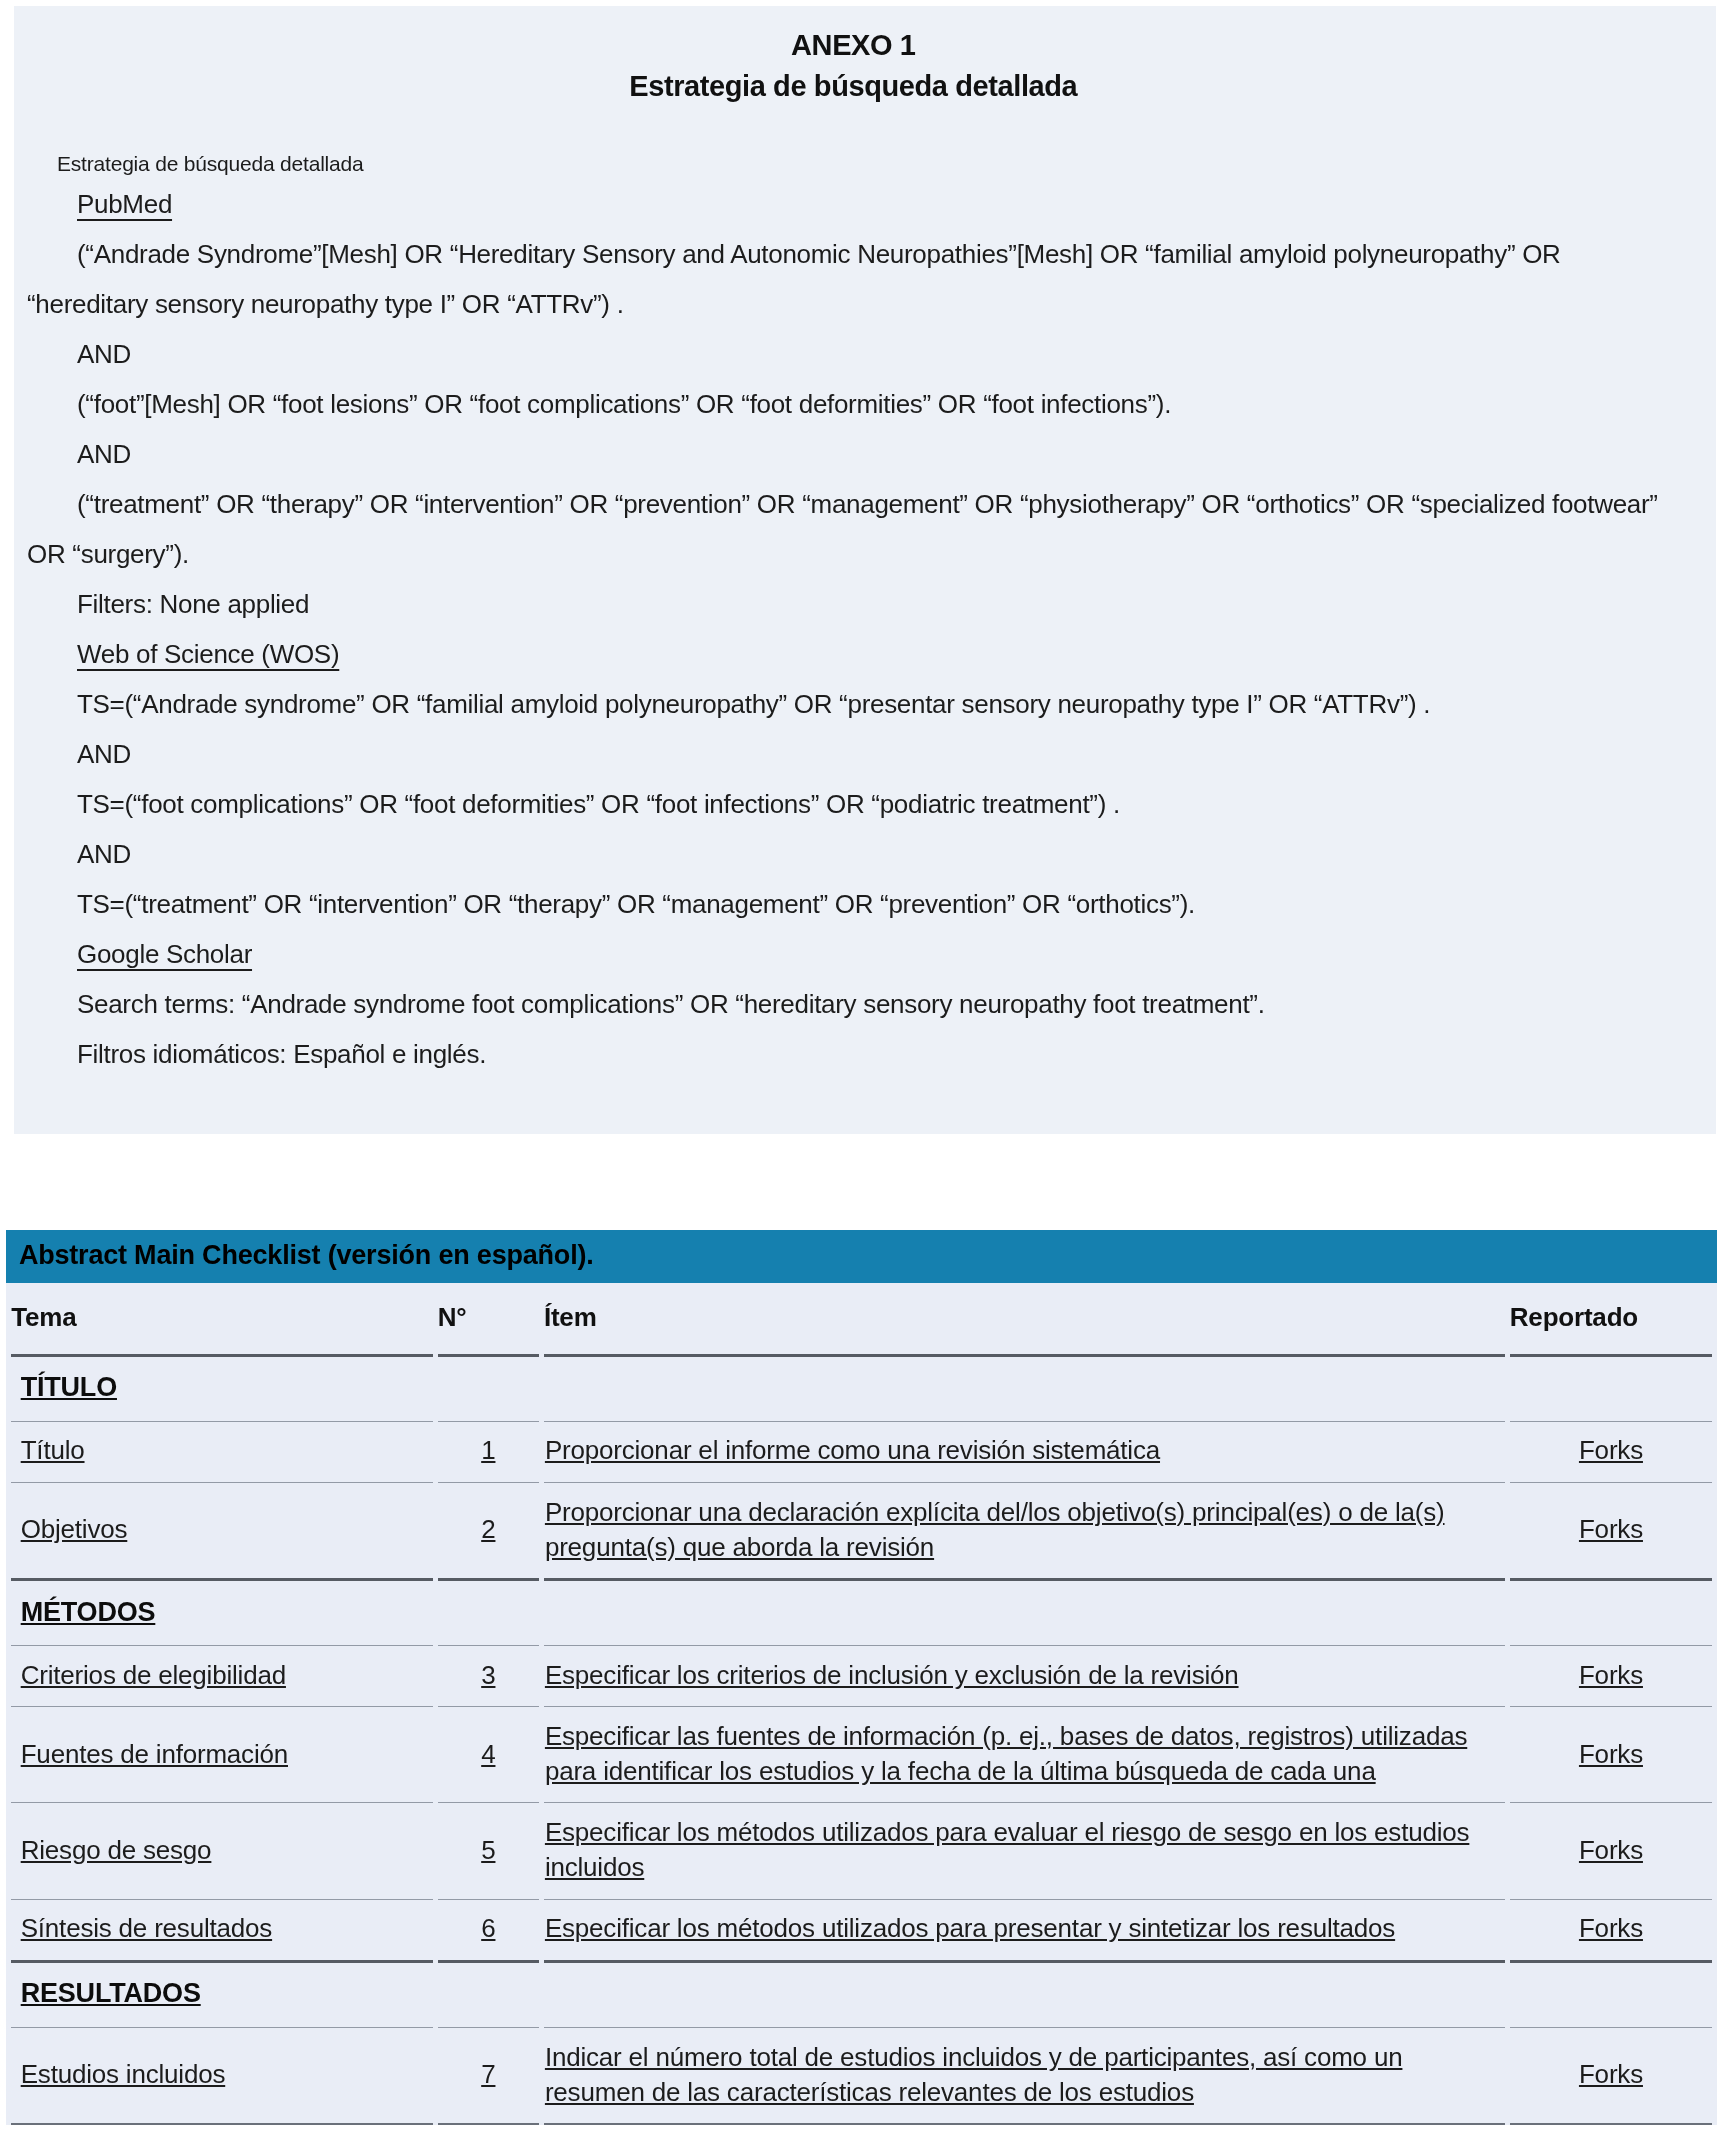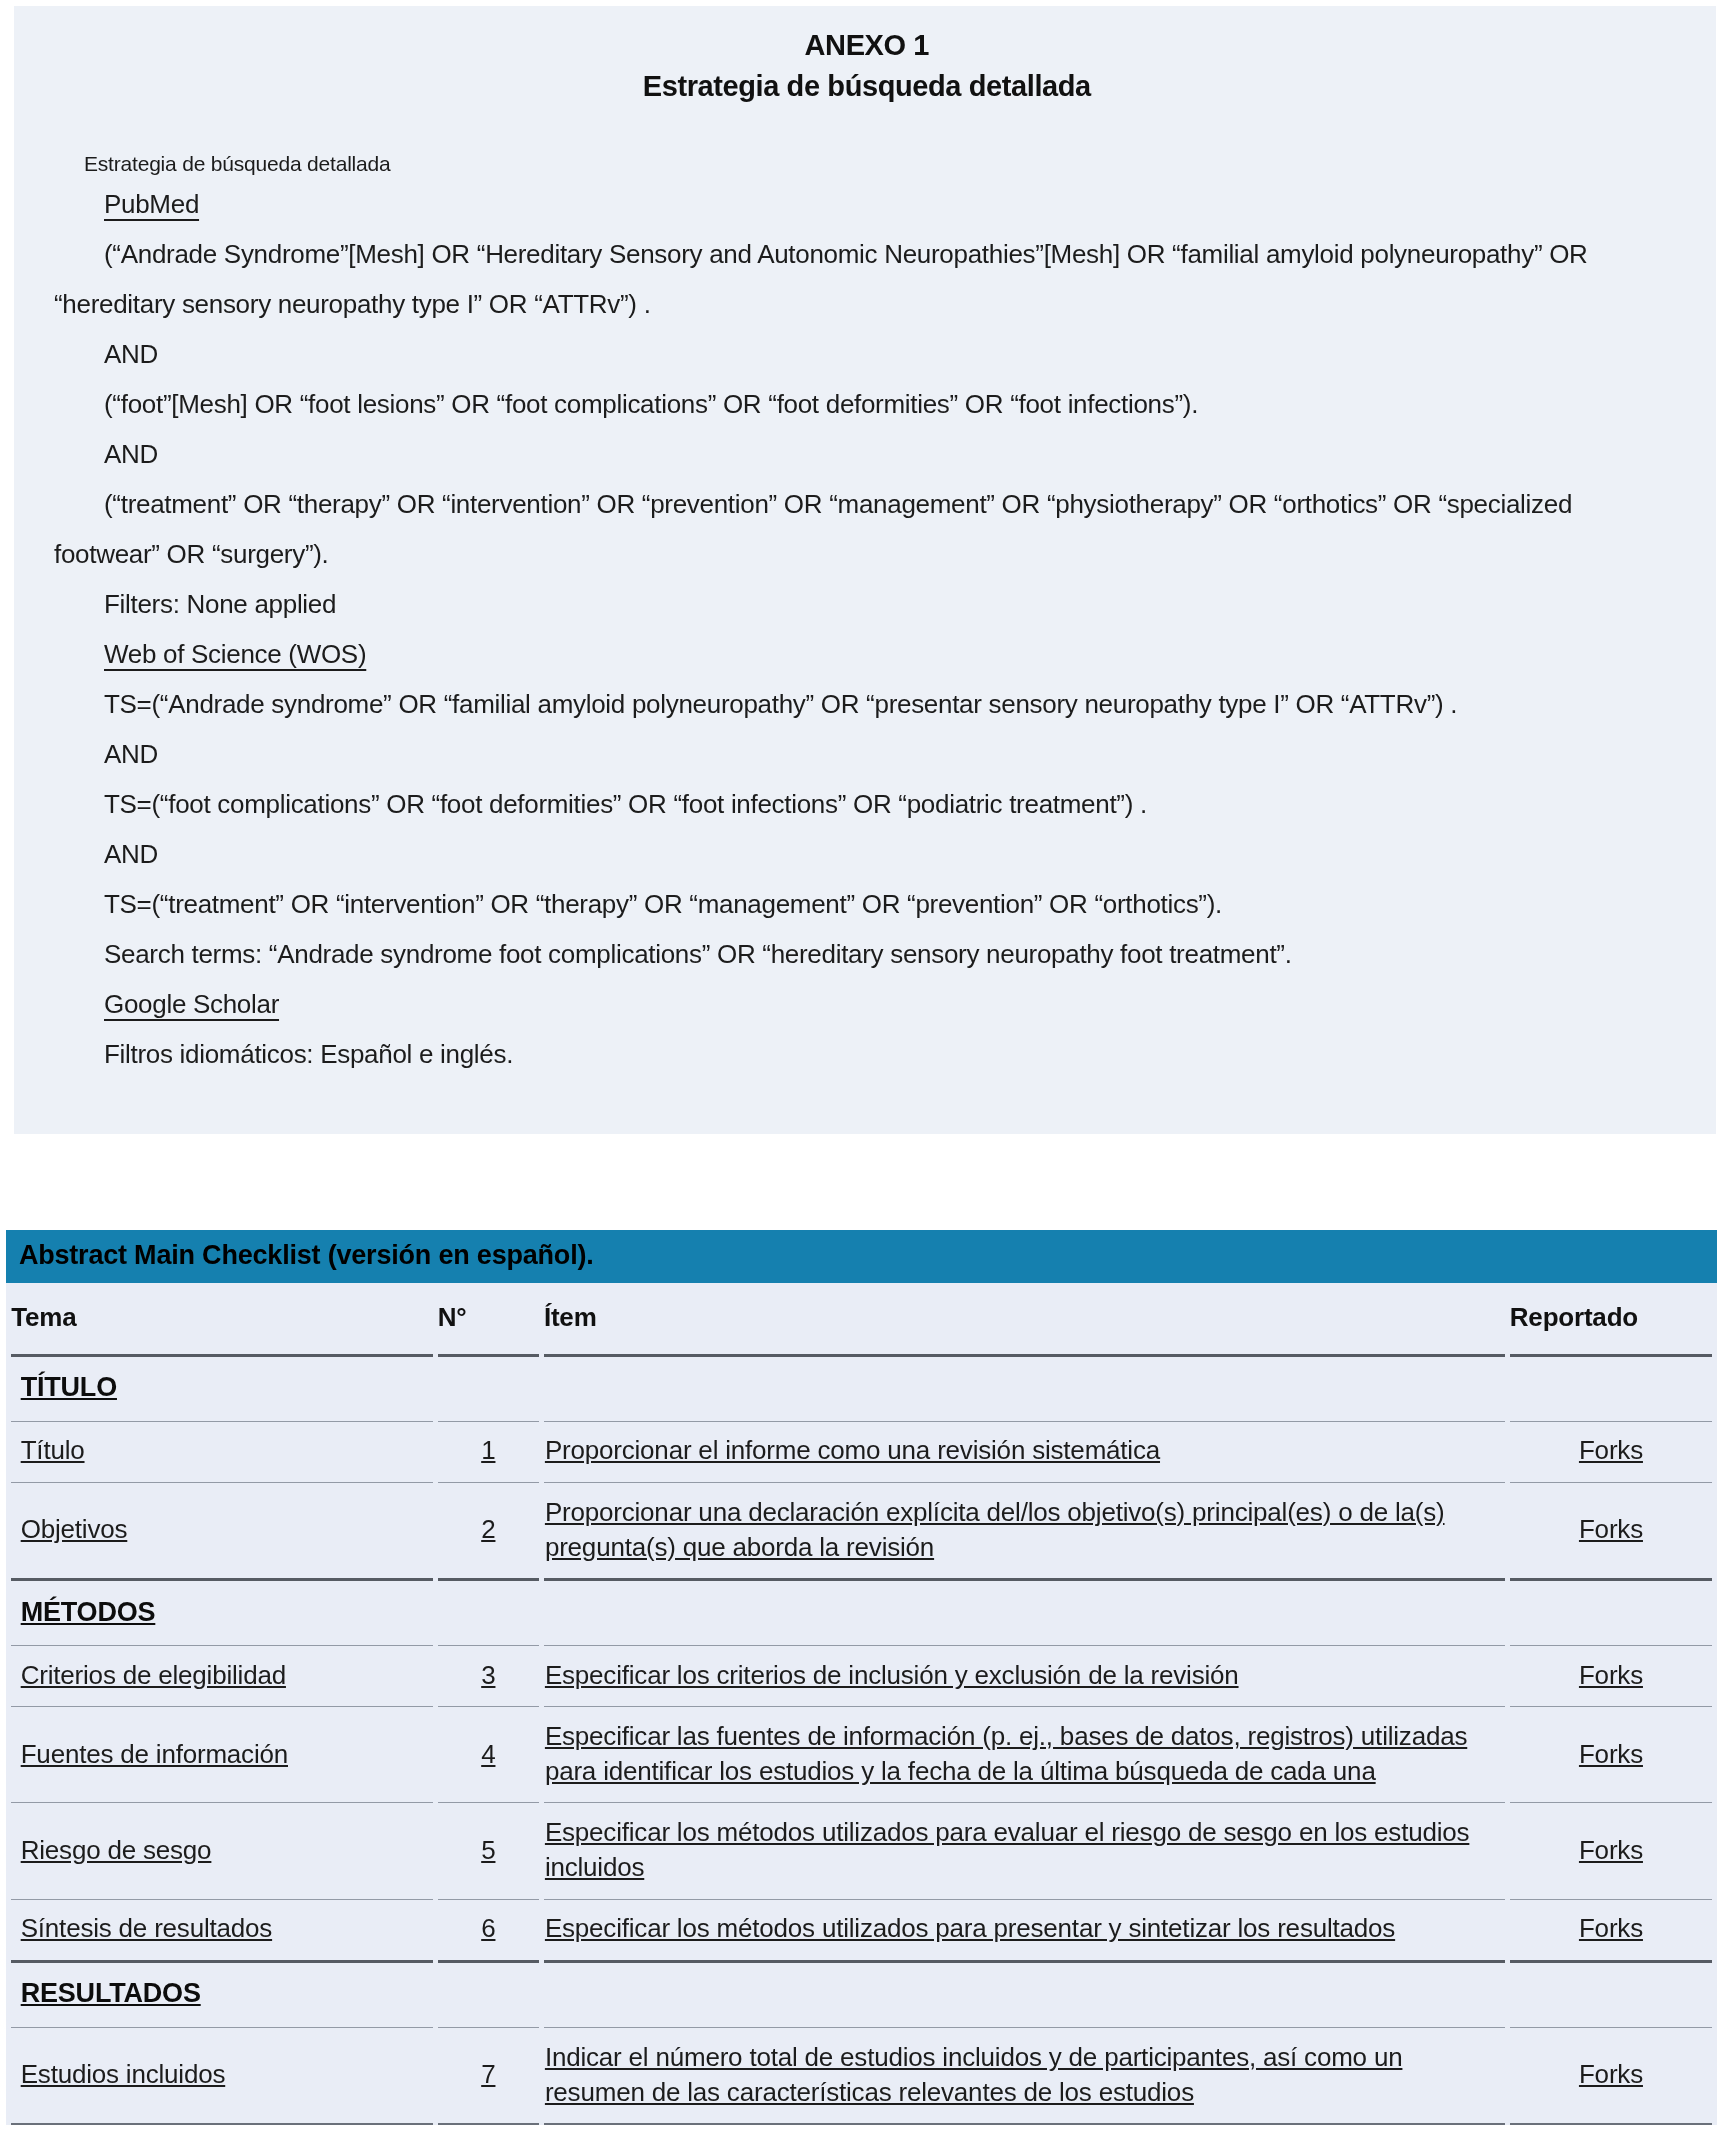--- a/index.html
+++ b/index.html
@@ -7,21 +7,21 @@
     padding: 0;
     width: 1725px;
     background: #ffffff;
     font-family: "Liberation Sans", "DejaVu Sans", sans-serif;
     color: #1c1c1c;
   }
   
   .annex-panel {
     margin: 6.3px 9.4px 0 14px;
     background: #edf1f7;
-    padding: 19px 36px 55px 40px;
+    padding: 19px 36px 55px 13px;
   }
   .annex-title, .annex-subtitle {
     text-align: center;
     font-weight: bold;
     font-size: 29px;
     line-height: 41px;
     letter-spacing: -0.4px;
     color: #111;
   }
   .annex-intro {
@@ -106,22 +106,22 @@
       <p class="annex-line">(“foot”[Mesh] OR “foot lesions” OR “foot complications” OR “foot deformities” OR “foot infections”).</p>
       <p class="annex-line">AND</p>
       <p class="annex-line">(“treatment” OR “therapy” OR “intervention” OR “prevention” OR “management” OR “physiotherapy” OR “orthotics” OR “specialized footwear” OR “surgery”).</p>
       <p class="annex-line">Filters: None applied</p>
       <p class="annex-line"><span class="u">Web of Science (WOS)</span></p>
       <p class="annex-line">TS=(“Andrade syndrome” OR “familial amyloid polyneuropathy” OR “presentar sensory neuropathy type I” OR “ATTRv”) .</p>
       <p class="annex-line">AND</p>
       <p class="annex-line">TS=(“foot complications” OR “foot deformities” OR “foot infections” OR “podiatric treatment”) .</p>
       <p class="annex-line">AND</p>
       <p class="annex-line">TS=(“treatment” OR “intervention” OR “therapy” OR “management” OR “prevention” OR “orthotics”).</p>
+      <p class="annex-line"><span class="u">Google Scholar</span></p>
       <p class="annex-line">Search terms: “Andrade syndrome foot complications” OR “hereditary sensory neuropathy foot treatment”.</p>
-      <p class="annex-line"><span class="u">Google Scholar</span></p>
       <p class="annex-line">Filtros idiomáticos: Español e inglés.</p>
     </div>
 </div>
 
 <div class="panel-table-gap"></div>
 
 <div class="checklist-wrap">
   <div class="checklist-band">Abstract Main Checklist (versión en español).</div>
   <table class="checklist">
     <colgroup>

